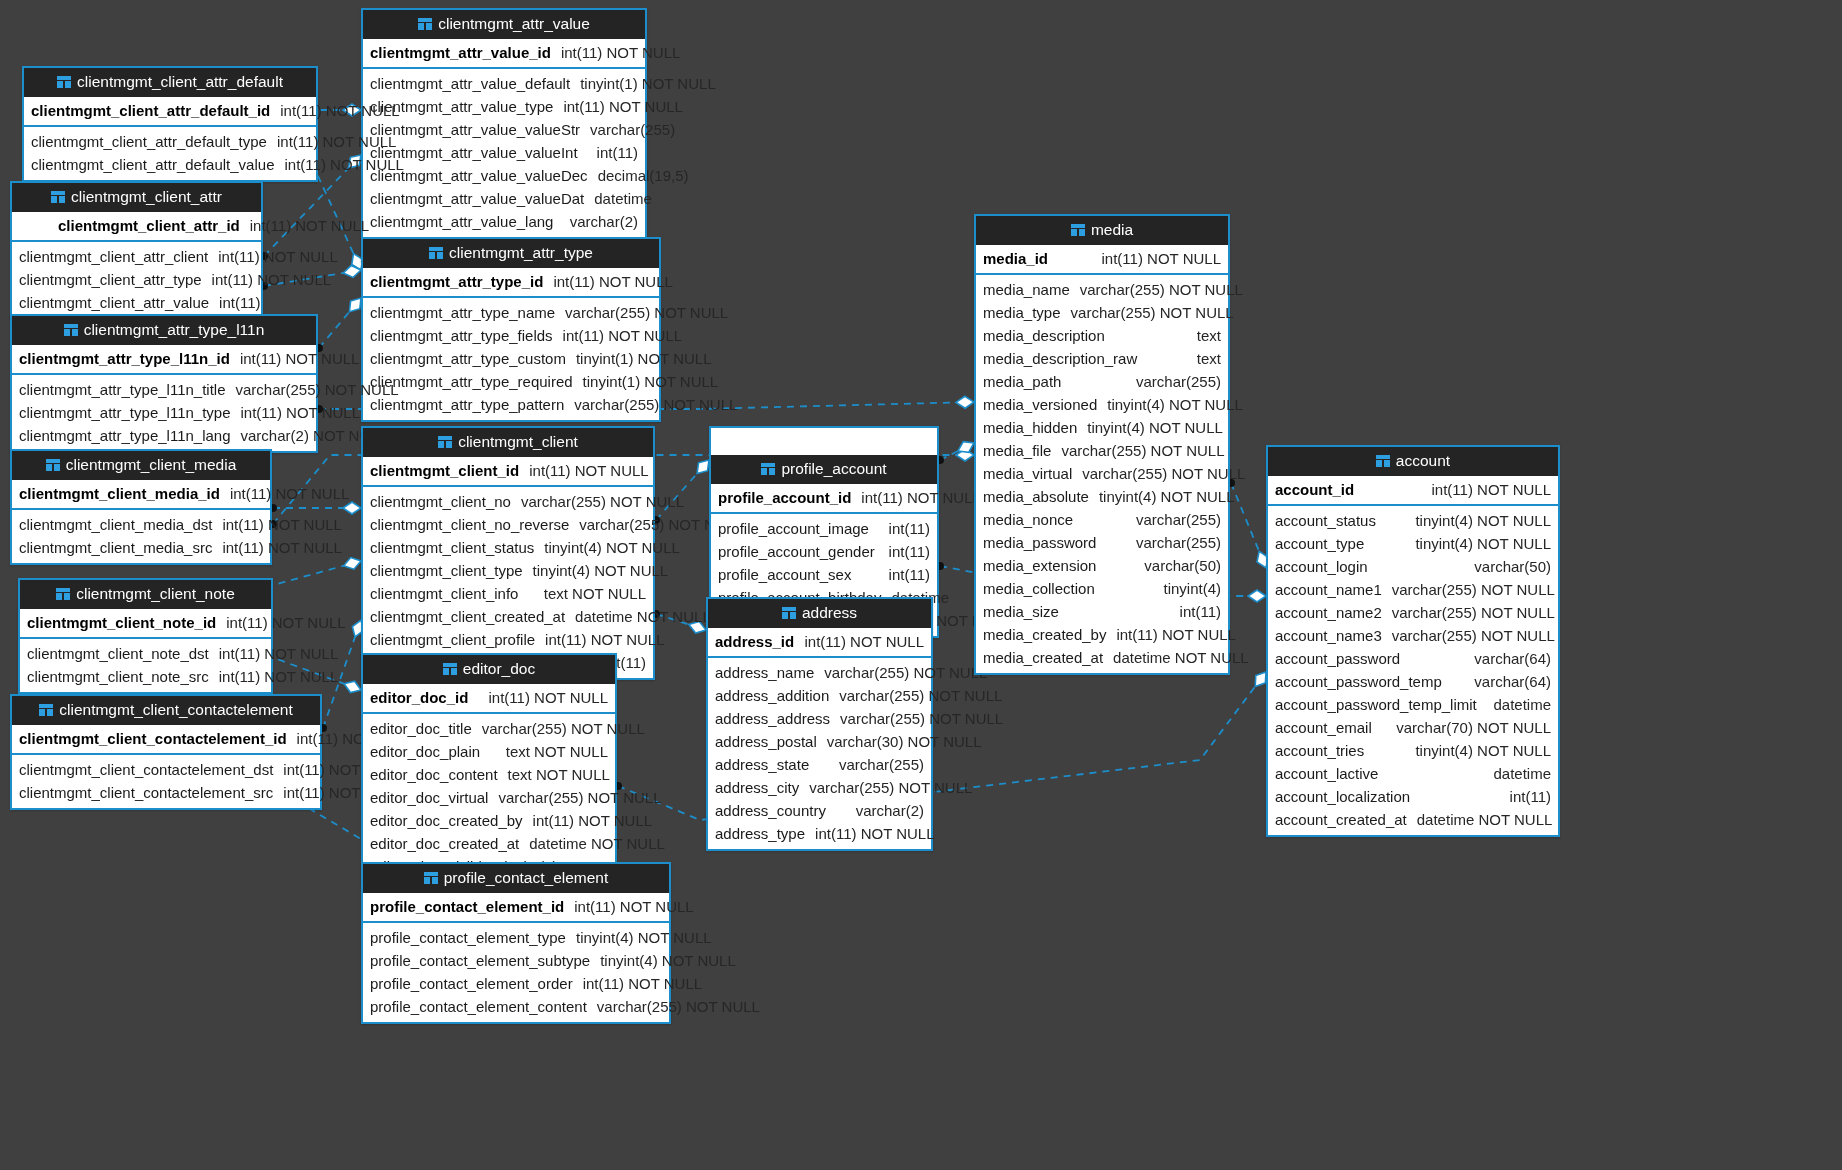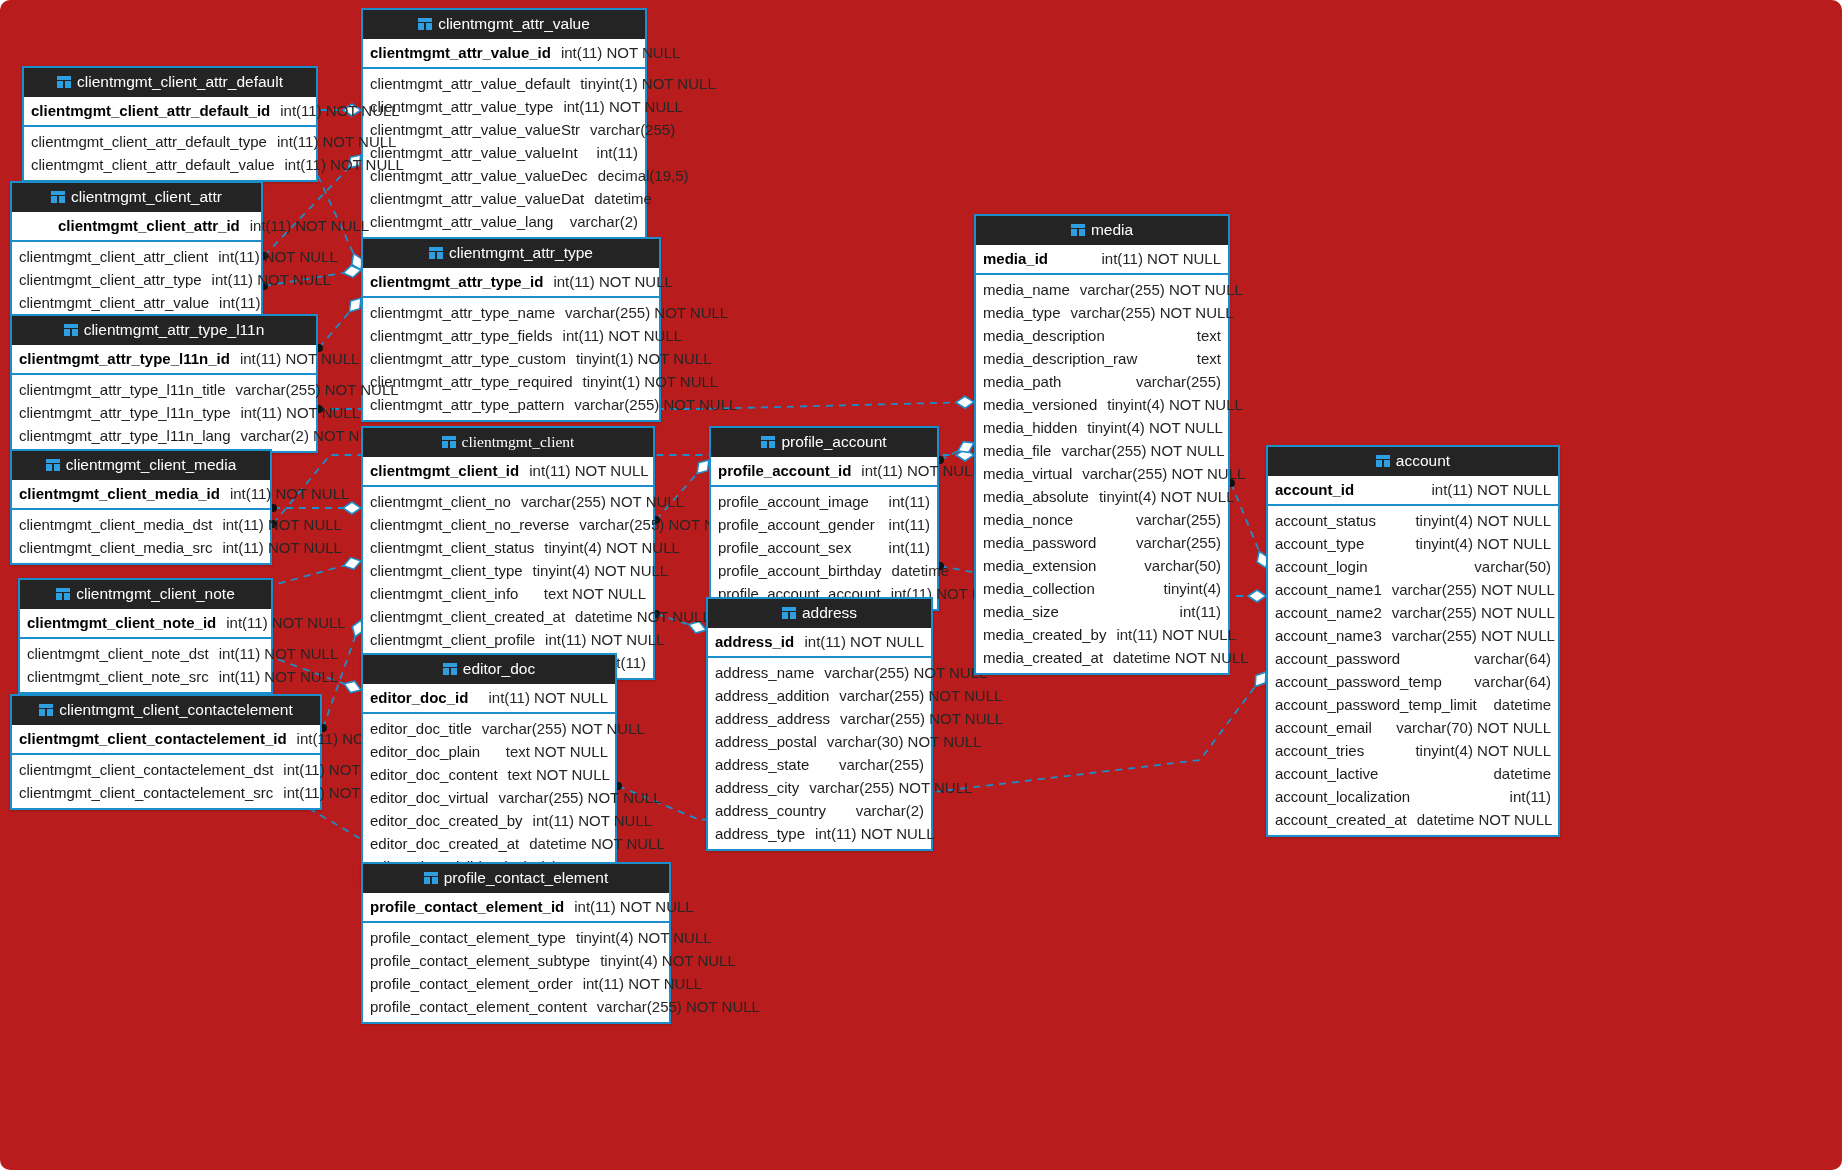--- a/index.html
+++ b/index.html
@@ -84,21 +84,21 @@
   .field.pk .fname {
     font-weight: bold;
     color: #000000;
   }
   .fname { text-align: left; }
   .ftype { text-align: right; color: #262626; }
 </style>
 </head>
 <body>
 
-<div id="canvas" style="background: #b91c1c; border-radius: 10px;">
+<div id="canvas" style="background: #404040;">
   <svg id="edges" width="1842" height="1170" viewBox="0 0 1842 1170">
       <polyline points="307,110 361,110" fill="none" stroke="#1b8ecb" stroke-width="1.8" stroke-dasharray="7,6"></polyline>
       <circle cx="307" cy="110" r="4" fill="#111111"></circle>
       <polygon points="343,110 352,116 361,110 352,104" fill="#ffffff" stroke="#1b8ecb" stroke-width="1.6"></polygon>
       <polyline points="307,152 361,270" fill="none" stroke="#1b8ecb" stroke-width="1.8" stroke-dasharray="7,6"></polyline>
       <circle cx="307" cy="152" r="4" fill="#111111"></circle>
       <polygon points="353.5097688323144,253.6324578187612 351.7990370224109,264.31297263194244 361,270 362.7107318099035,259.3194851868187" fill="#ffffff" stroke="#1b8ecb" stroke-width="1.6"></polygon>
       <polyline points="264,256 361,155" fill="none" stroke="#1b8ecb" stroke-width="1.8" stroke-dasharray="7,6"></polyline>
       <circle cx="264" cy="256" r="4" fill="#111111"></circle>
       <polygon points="348.5317516985636,167.98240287056782 359.09334347280446,165.64728420242938 361,155 350.4384082257592,157.33511866813842" fill="#ffffff" stroke="#1b8ecb" stroke-width="1.6"></polygon>
@@ -394,21 +394,21 @@
           <span class="fname">clientmgmt_client_contactelement_dst</span>
           <span class="ftype">int(11) NOT NULL</span>
         </div>
         <div class="field">
           <span class="fname">clientmgmt_client_contactelement_src</span>
           <span class="ftype">int(11) NOT NULL</span>
         </div>
       </div>
     </div>
     <div class="entity" style="left: 361px; top: 426px; width: 294px; border-color: rgb(27, 142, 203);">
-      <div class="entity-header" style="background: rgb(36, 36, 36); color: rgb(255, 255, 255); font-family: Liberation Serif, serif;">
+      <div class="entity-header" style="background: rgb(36, 36, 36); color: rgb(255, 255, 255);">
         <span class="tbl-icon">
           <i class="r1" style="background: rgb(45, 159, 224);"></i>
           <i class="r2a" style="background: rgb(45, 159, 224);"></i>
           <i class="r2b" style="background: rgb(45, 159, 224);"></i>
         </span>
         <span>clientmgmt_client</span>
       </div>
       <div class="pk-row" style="border-bottom-color: rgb(27, 142, 203);">
         <div class="field pk">
           <span class="fname">clientmgmt_client_id</span>
@@ -444,21 +444,21 @@
           <span class="fname">clientmgmt_client_profile</span>
           <span class="ftype">int(11) NOT NULL</span>
         </div>
         <div class="field">
           <span class="fname">clientmgmt_client_address</span>
           <span class="ftype">int(11)</span>
         </div>
       </div>
     </div>
     <div class="entity" style="left: 709px; top: 426px; width: 230px; border-color: rgb(27, 142, 203);">
-      <div class="entity-header" style="background: rgb(36, 36, 36); color: rgb(255, 255, 255);">
+      <div class="entity-header" style="background: rgb(36, 36, 36); color: rgb(255, 255, 255); margin-top: 27px;">
         <span class="tbl-icon">
           <i class="r1" style="background: rgb(45, 159, 224);"></i>
           <i class="r2a" style="background: rgb(45, 159, 224);"></i>
           <i class="r2b" style="background: rgb(45, 159, 224);"></i>
         </span>
         <span>profile_account</span>
       </div>
       <div class="pk-row" style="border-bottom-color: rgb(27, 142, 203);">
         <div class="field pk">
           <span class="fname">profile_account_id</span>

